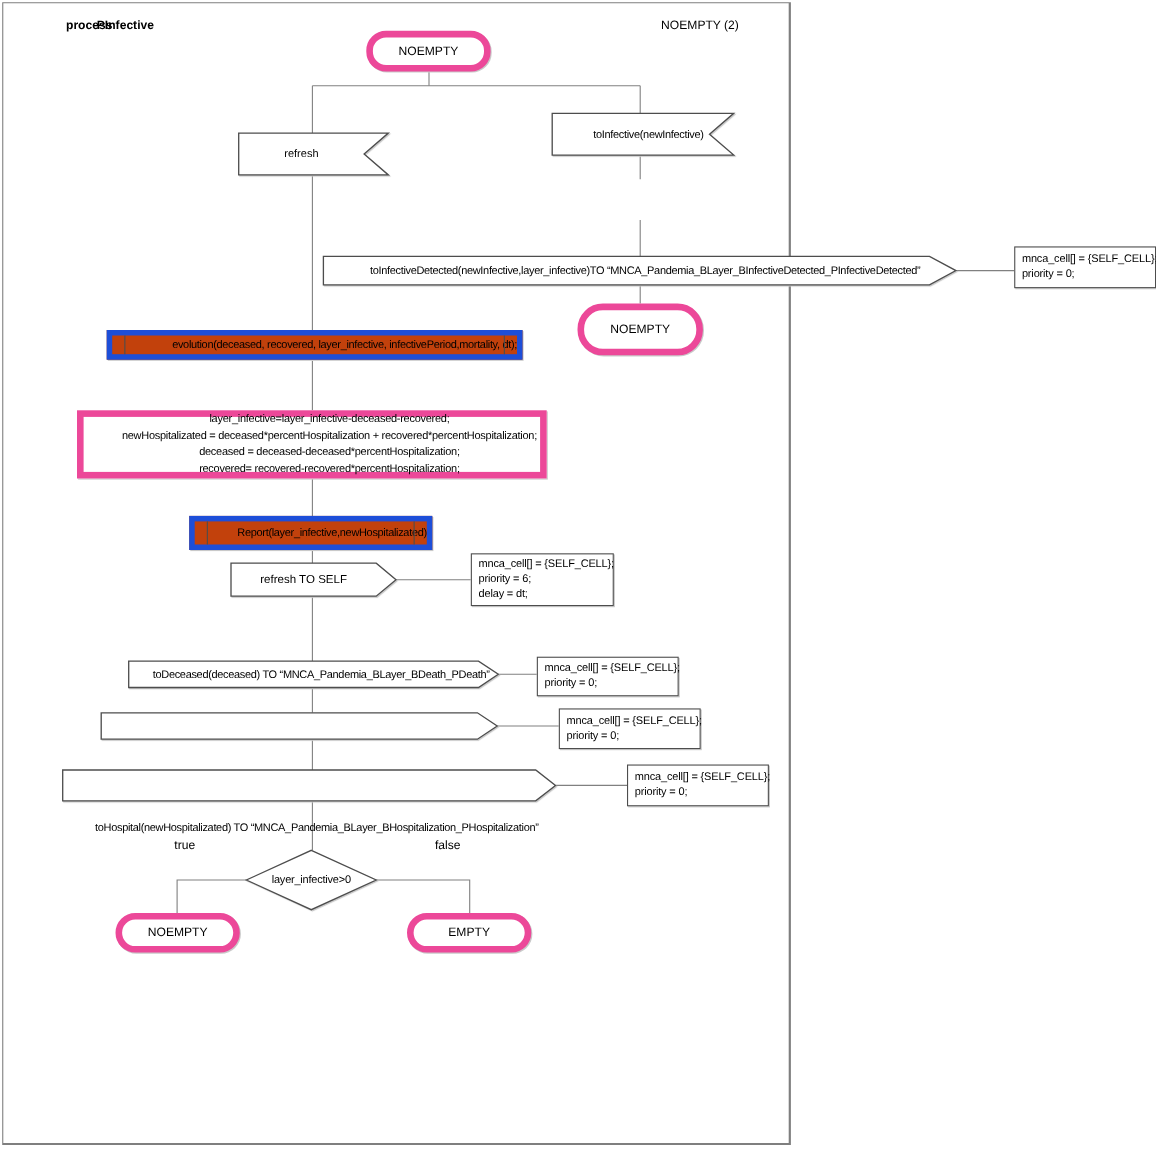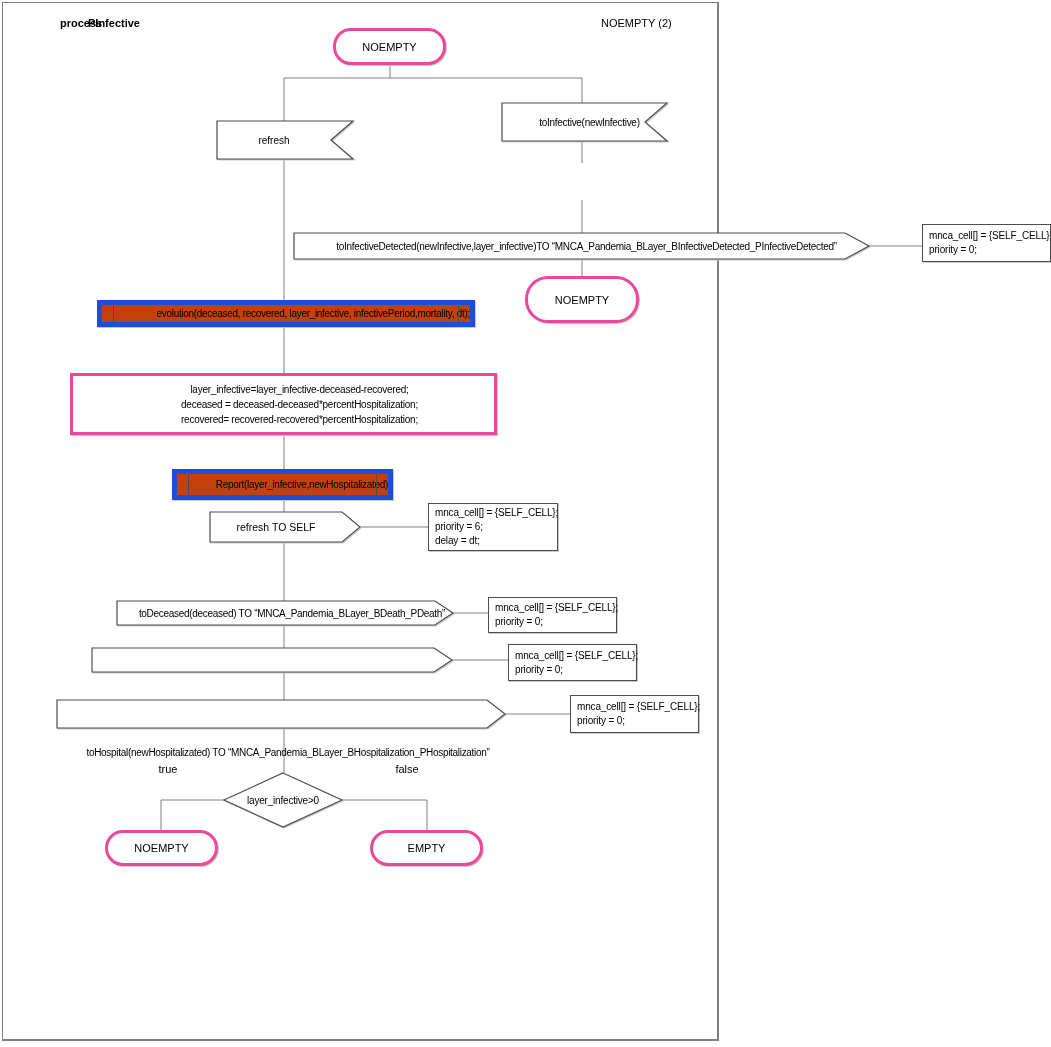--- a/index.html
+++ b/index.html
@@ -9,21 +9,21 @@
   }
   #frame{
     position:absolute;left:2px;top:2px;width:714px;height:1036px;
     border:1px solid #7f7f7f;border-right-width:2px;border-bottom-width:2px;
     background:#fff;
   }
   svg.layer{position:absolute;left:0;top:0;z-index:2;}
   svg .conn{stroke:#808080;stroke-width:1;fill:none;}
   svg .poly{fill:#ffffff;stroke:#4d4d4d;stroke-width:1.2;filter:drop-shadow(1px 1px 0 #c9c9c9);}
   .box{
-    position:absolute;z-index:3;background:#fff;border:3px solid #ec4899;
+    position:absolute;z-index:3;background:#fff;border:6px solid #ec4899;
     box-shadow:1px 1px 0 #c9c9c9;display:flex;align-items:center;justify-content:center;
     text-align:center;box-sizing:border-box;
   }
   .capsule{border-radius:18px;font-size:11px;}
   .capsule.tall{border-radius:23px;}
   .code{font-size:10px;letter-spacing:-0.3px;white-space:nowrap;padding-left:32px;}
   .lbl{
     position:absolute;z-index:4;display:flex;align-items:center;justify-content:center;
     text-align:center;pointer-events:none;box-sizing:border-box;
   }
@@ -109,20 +109,21 @@
   <div class="lbl" style="left:217px;top:121px;width:114px;height:38px;font-size:10px;">refresh</div>
   <div class="lbl code" style="left:502px;top:103px;width:143px;height:38px;">toInfective(newInfective)</div>
   <div class="lbl code" style="left:296px;top:233px;width:549px;height:26px;">toInfectiveDetected(newInfective,layer_infective)TO “MNCA_Pandemia_BLayer_BInfectiveDetected_PInfectiveDetected”</div>
   <div class="lbl" style="left:210px;top:512px;width:132px;height:30px;font-size:10.5px;">refresh TO SELF</div>
   <div class="lbl code" style="left:117px;top:601px;width:318px;height:24px;">toDeceased(deceased) TO “MNCA_Pandemia_BLayer_BDeath_PDeath”</div>
   <div class="lbl code" style="left:57px;top:740px;width:430px;height:24px;">toHospital(newHospitalizated) TO “MNCA_Pandemia_BLayer_BHospitalization_PHospitalization”</div>
   <div class="lbl" style="left:224px;top:773px;width:118px;height:54px;font-size:10px;letter-spacing:-0.2px;">layer_infective&gt;0</div>
 
   <div class="box code multiline" style="left:70px;top:373px;width:427px;height:62px;letter-spacing:-0.25px;">
     <div>layer_infective=layer_infective-deceased-recovered;</div>
+    <div>newHospitalizated = deceased*percentHospitalization + recovered*percentHospitalization;</div>
     <div>deceased = deceased-deceased*percentHospitalization;</div>
     <div>recovered= recovered-recovered*percentHospitalization;</div>
   </div>
 
   <div class="predef code" style="left:97px;top:300px;width:378px;height:27px;">
     <div class="sidebar-line l"></div>
     <div class="sidebar-line r"></div>
     <span>evolution(deceased, recovered, layer_infective, infectivePeriod,mortality, dt);</span>
   </div>
   <div class="predef code" style="left:172px;top:469px;width:221px;height:31px;">

